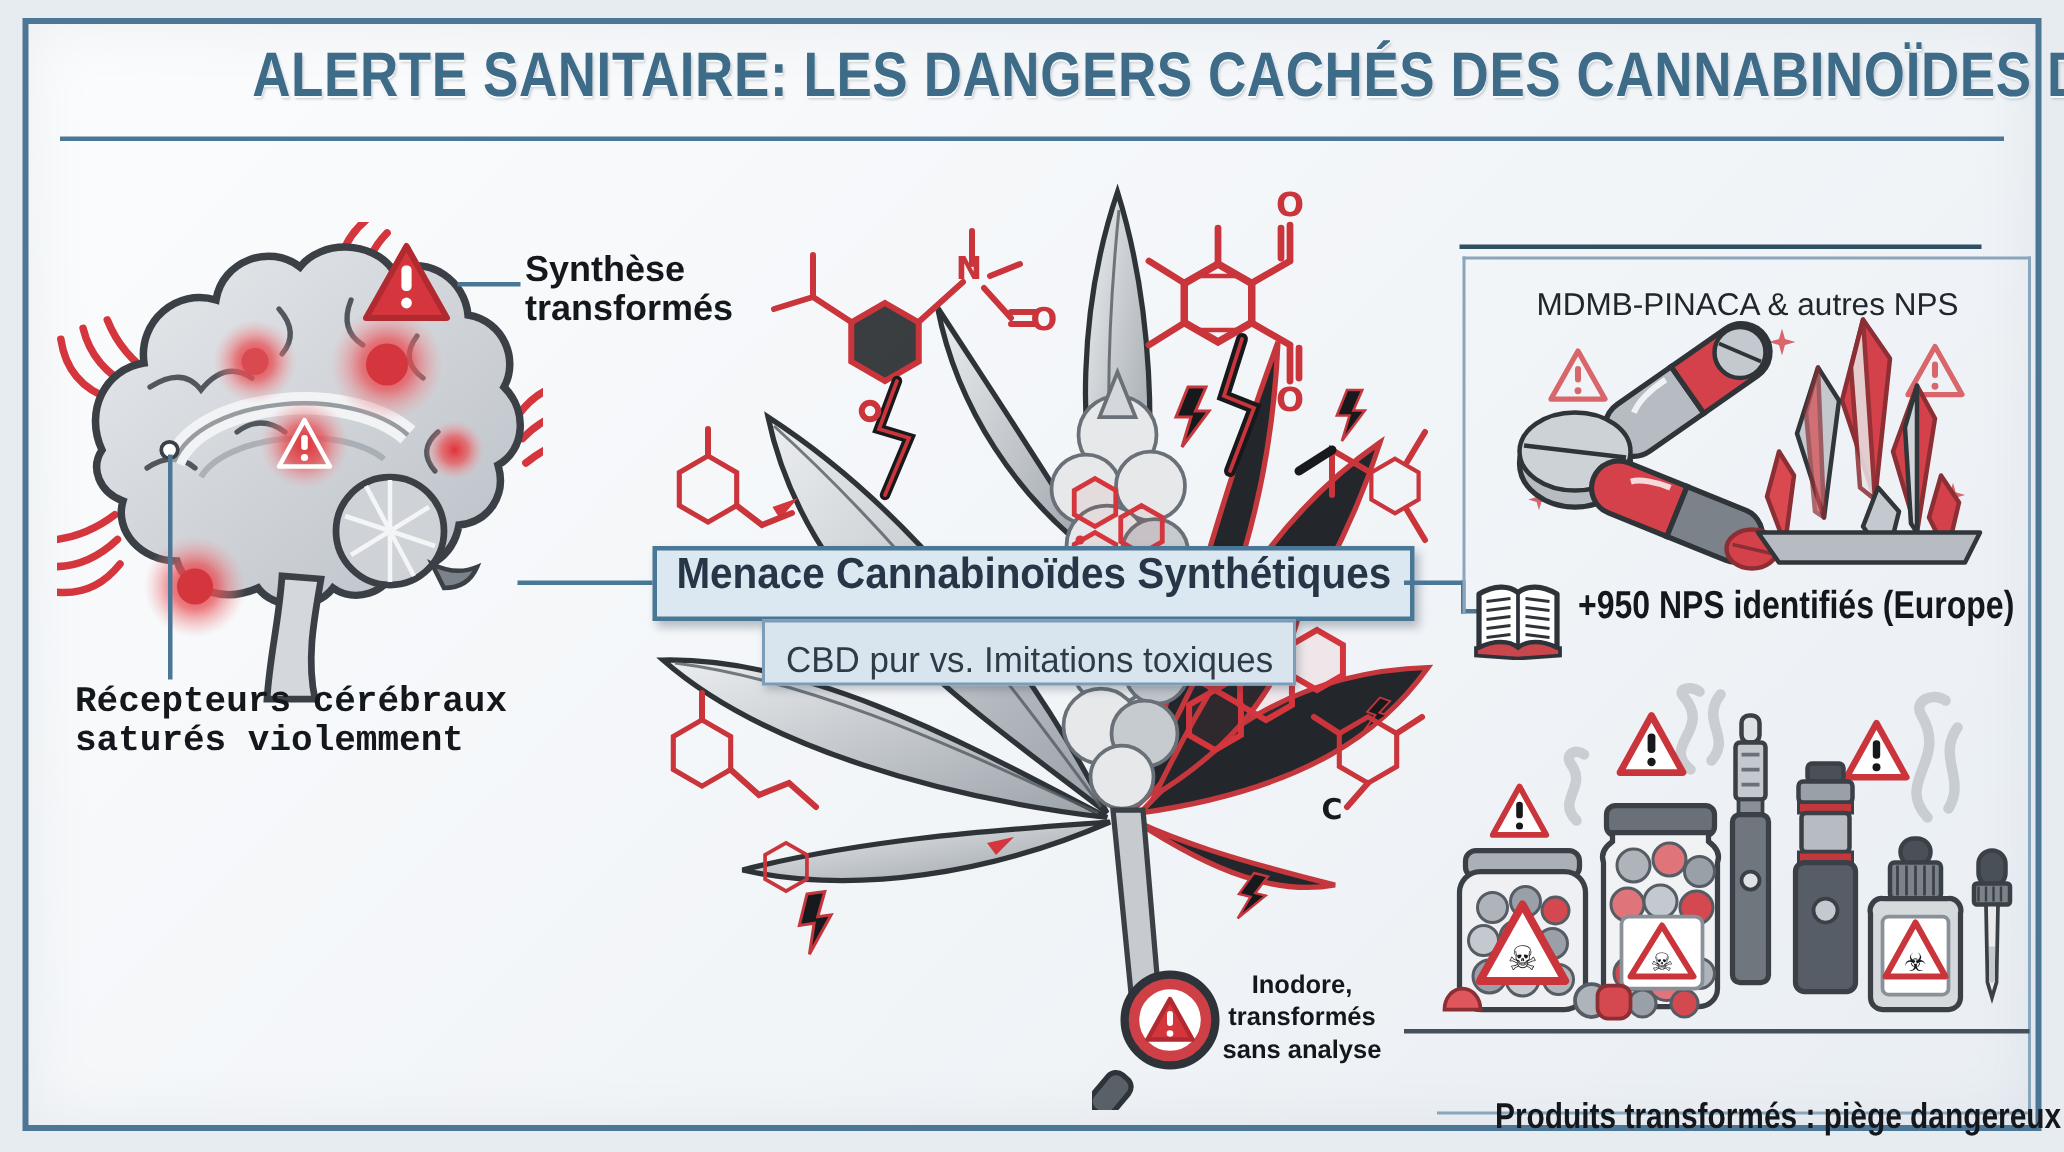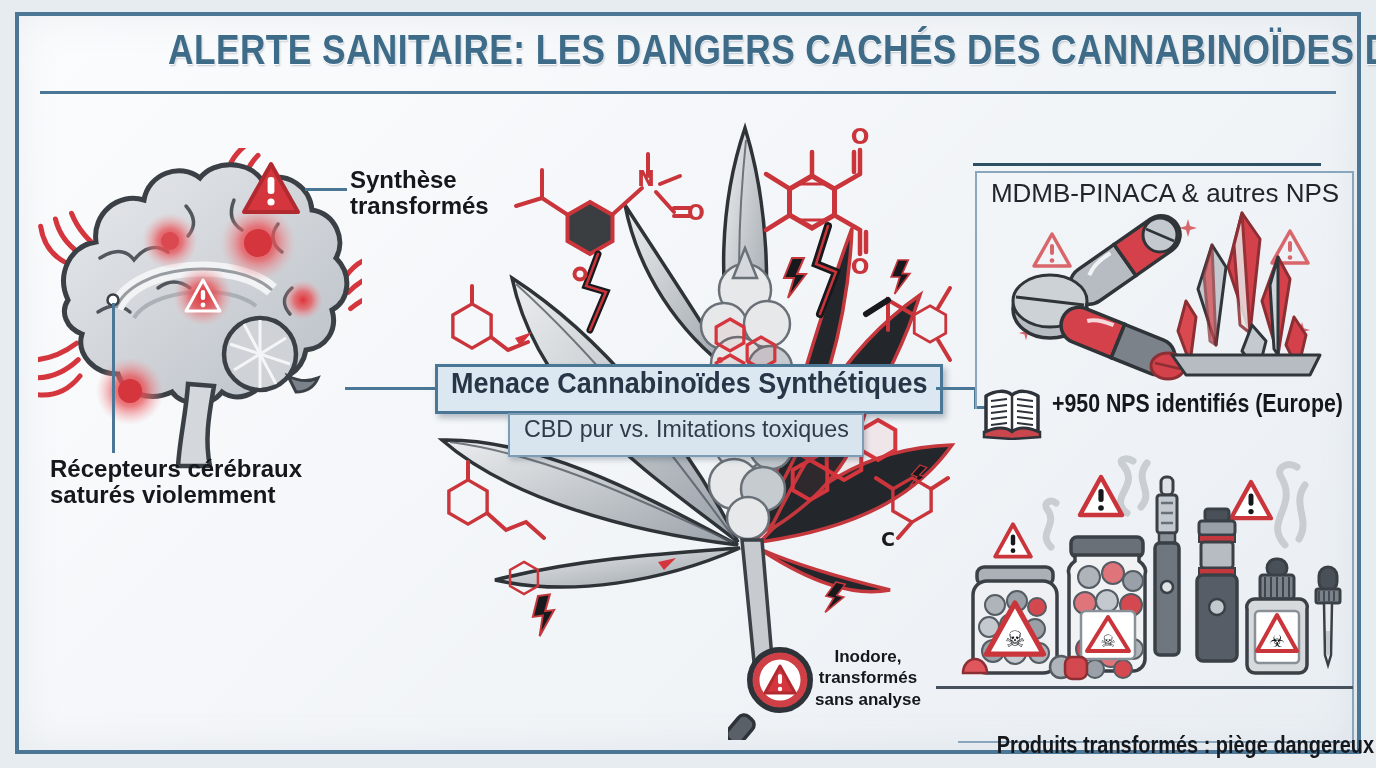--- a/index.html
+++ b/index.html
@@ -13,21 +13,21 @@
   .line{background:#4a7795;}
   .dkline{background:#2f4f63;}
   .pline{background:#8aa6bc;}
   .condensed{display:inline-block;transform:scaleX(.84);transform-origin:center;white-space:nowrap;}
   .condL{display:inline-block;transform:scaleX(.88);transform-origin:left center;white-space:nowrap;}
   #title{color:#3d6b88;font-size:42px;font-weight:700;letter-spacing:.5px;
     text-shadow:0 1px 0 rgba(255,255,255,.9),1px 2px 2px rgba(40,60,80,.25);}
   .box{border:3px solid #4a7795;background:#dbe7f1;box-shadow:3px 4px 6px rgba(30,50,70,.3);
     display:flex;align-items:flex-start;justify-content:center;}
   .subbox{border:2px solid #7d9cb5;background:#d8e4ee;box-shadow:2px 3px 5px rgba(30,50,70,.25);
-    display:flex;align-items:flex-start;justify-content:center;}
+    display:flex;align-items:flex-end;justify-content:center;}
   .arrowR{width:0;height:0;border-top:7px solid transparent;border-bottom:7px solid transparent;
     border-left:11px solid #3f6e8e;}
   svg text{font-family:"DejaVu Sans","Liberation Sans",sans-serif;}
 </style>
 </head>
 <body>
 
 <div id="stage">
   <div id="frame"></div>
 
@@ -111,21 +111,21 @@
       <circle cx="0" cy="12" r="3.6" fill="#fff"></circle>
     </g>
   </svg>
 
   <div class="abs line" style="left:305px;top:188px;width:42px;height:3px;"></div>
   <div class="abs lbl" style="left:350px;top:167px;font-size:24px;">
     <div>Synthèse</div>
     <div>transformés</div>
   </div>
   <div class="abs line" style="left:112px;top:303px;width:3px;height:150px;"></div>
-  <div class="abs lbl" style="left:50px;top:456px;font-size:24px;">
+  <div class="abs lbl" style="left:50px;top:456px;font-size:24px;font-family:Liberation Mono, monospace;">
     <div>Récepteurs cérébraux</div>
     <div>saturés violemment</div>
   </div>
 
   <svg class="abs" style="left:420px;top:110px;" width="540" height="560" viewBox="0 0 540 560">
     <defs>
       <linearGradient id="gLeaf" x1="0" y1="0" x2="1" y2="1">
         <stop offset="0%" stop-color="#eceef0"></stop>
           <stop offset="100%" stop-color="#9aa1a8"></stop>
       </linearGradient>
@@ -264,21 +264,21 @@
   <div class="abs line" style="left:974px;top:406px;width:12px;height:3px;"></div>
   <div class="abs arrowR" style="left:985px;top:401px;"></div>
 
   <div class="abs dkline" style="left:973px;top:163px;width:348px;height:3px;"></div>
 
   <div class="abs pline" style="left:975px;top:171px;width:379px;height:2px;"></div>
   <div class="abs pline" style="left:1352px;top:171px;width:2px;height:572px;"></div>
   <div class="abs pline" style="left:958px;top:741px;width:396px;height:2px;"></div>
   <div class="abs pline" style="left:975px;top:171px;width:2px;height:238px;"></div>
 
-  <div class="abs" style="left:985px;top:178px;width:360px;text-align:center;font-size:26px;color:#20262c;">MDMB-PINACA &amp; autres NPS</div>
+  <div class="abs" style="left:985px;top:192px;width:360px;text-align:center;font-size:21px;color:#20262c;">MDMB-PINACA &amp; autres NPS</div>
 
   <svg class="abs" style="left:990px;top:205px;" width="335" height="180" viewBox="0 0 335 180">
     <defs>
       <path id="spark" d="M0,-9 L2,-2 L9,0 L2,2 L0,9 L-2,2 L-9,0 L-2,-2 Z"></path>
       <g id="warnOutline">
         <path d="M0,-19 L18,13 H-18 Z" fill="none" stroke="#d8666b" stroke-width="3.5" stroke-linejoin="round"></path>
         <rect x="-2" y="-9" width="4" height="11" rx="2" fill="#d8666b"></rect>
         <circle cx="0" cy="7.5" r="2.3" fill="#d8666b"></circle>
       </g>
     </defs>

